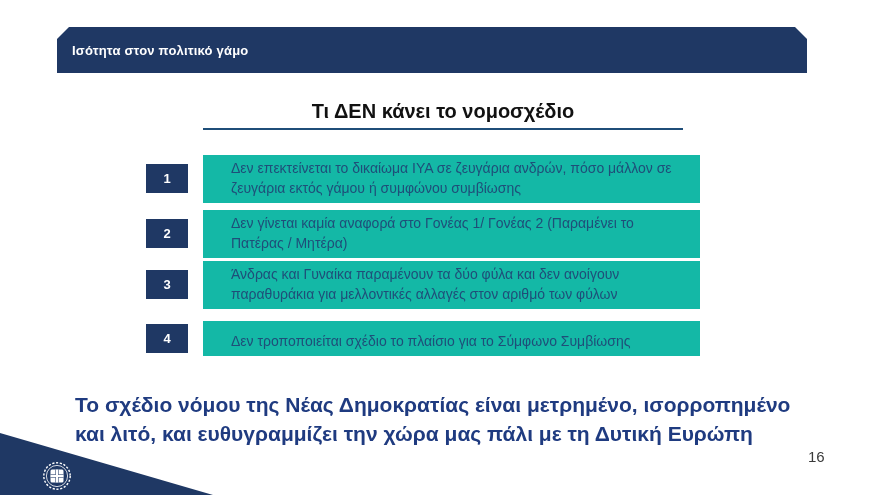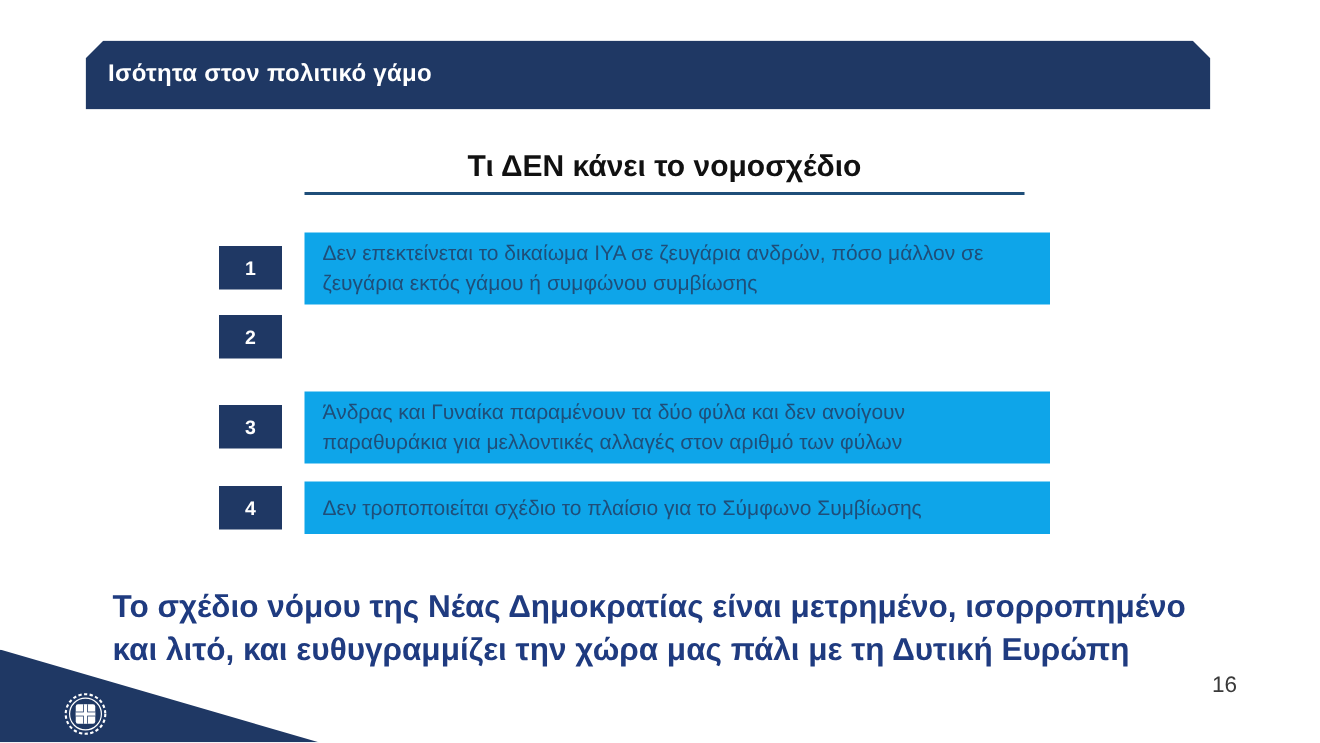--- a/index.html
+++ b/index.html
@@ -9,21 +9,21 @@
     font-family:"Liberation Sans", sans-serif;
   }
   
   .header-bar{
     position:absolute;left:57px;top:27px;width:750px;height:46px;
     background:#1f3864;
     clip-path:polygon(12px 0, calc(100% - 12px) 0, 100% 12px, 100% 100%, 0 100%, 0 12px);
     display:flex;align-items:center;
   }
   .header-bar .title{
-    color:#ffffff;font-size:16px;font-weight:bold;
+    color:#ffffff;font-size:13px;font-weight:bold;
     padding-left:15px;letter-spacing:0.2px;
   }
   
   .section-title-wrap{
     position:absolute;left:203px;top:100px;width:480px;text-align:center;
   }
   .section-title{
     color:#111111;font-size:20px;font-weight:bold;
   }
   .section-underline{
@@ -34,24 +34,24 @@
   .item-row{
     position:absolute;left:146px;display:flex;align-items:center;
   }
   .num-box{
     width:42px;min-width:42px;height:29px;background:#1f3864;
     color:#ffffff;font-size:13px;font-weight:bold;
     display:flex;align-items:center;justify-content:center;
     margin-right:15px;
   }
   .text-box{
-    width:497px;background:#0ea5e9;color:#1f4e79;
+    width:497px;background:#14b8a6;color:#1f4e79;
     font-size:14px;line-height:1.42;
-    padding:4px 10px 4px 12px;box-sizing:border-box;
-    display:flex;align-items:center;
+    padding:4px 10px 4px 28px;box-sizing:border-box;
+    display:flex;align-items:flex-end;
   }
   .row-1{top:155px;} .row-1 .text-box{min-height:42px;}
   .row-2{top:210px;} .row-2 .text-box{min-height:40px;}
   .row-3{top:261px;} .row-3 .text-box{min-height:41px;}
   .row-4{top:321px;} .row-4 .text-box{min-height:35px;}
   
   .conclusion{
     position:absolute;left:75px;top:390px;width:725px;
     color:#1f3b80;font-size:21px;font-weight:bold;line-height:1.4;
   }
@@ -83,20 +83,23 @@
 <div class="section-underline"></div>
 
 <div class="item-row row-1">
   <div class="num-box">1</div>
   <div class="text-box">
       <span>Δεν επεκτείνεται το δικαίωμα ΙΥΑ σε ζευγάρια ανδρών, πόσο μάλλον σε ζευγάρια εκτός γάμου ή συμφώνου συμβίωσης</span>
     </div>
 </div>
 <div class="item-row row-2">
   <div class="num-box">2</div>
+  <div class="text-box">
+      <span>Δεν γίνεται καμία αναφορά στο Γονέας 1/ Γονέας 2 (Παραμένει το Πατέρας / Μητέρα)</span>
+    </div>
 </div>
 <div class="item-row row-3">
   <div class="num-box">3</div>
   <div class="text-box">
       <span>Άνδρας και Γυναίκα παραμένουν τα δύο φύλα και δεν ανοίγουν παραθυράκια για μελλοντικές αλλαγές στον αριθμό των φύλων</span>
     </div>
 </div>
 <div class="item-row row-4">
   <div class="num-box">4</div>
   <div class="text-box">

